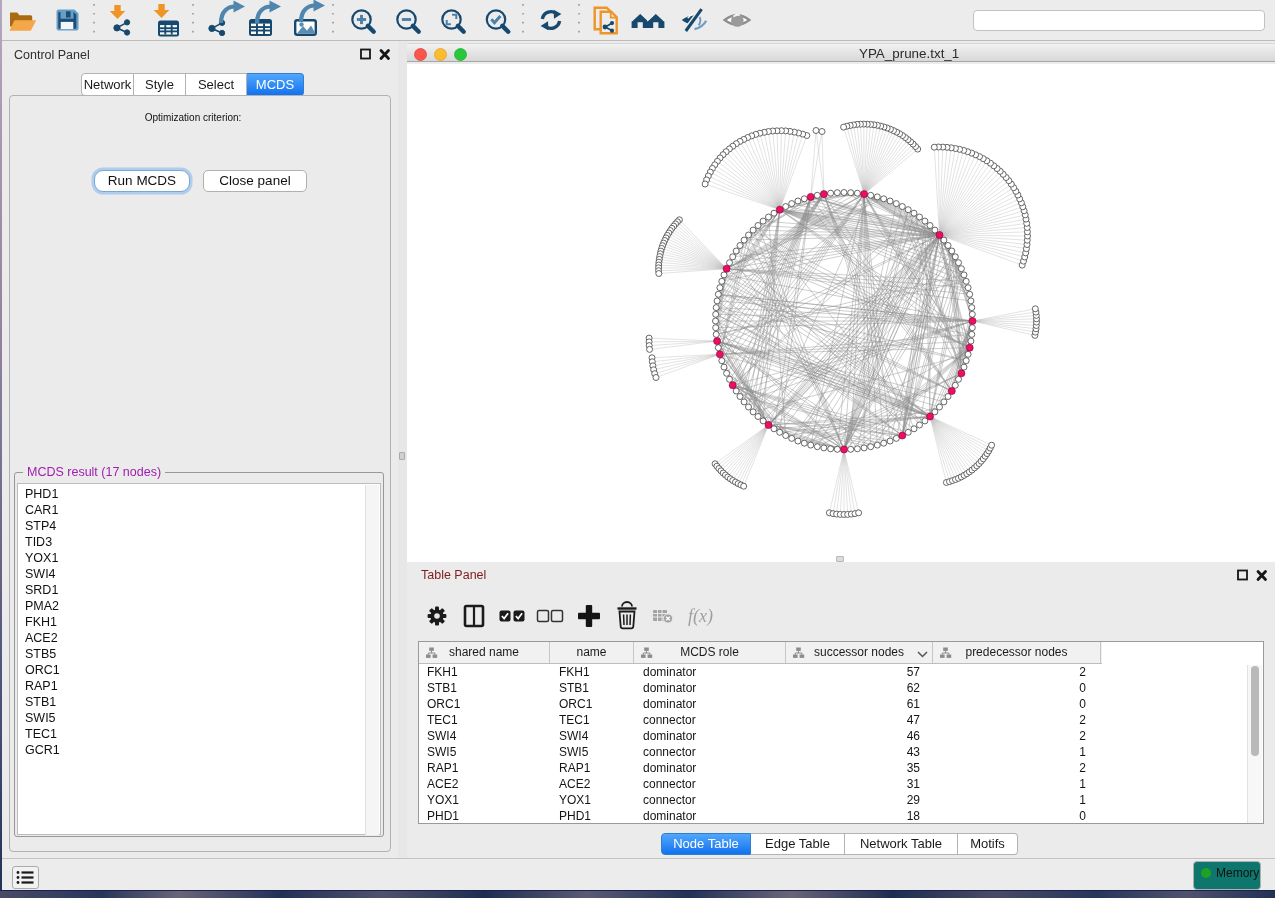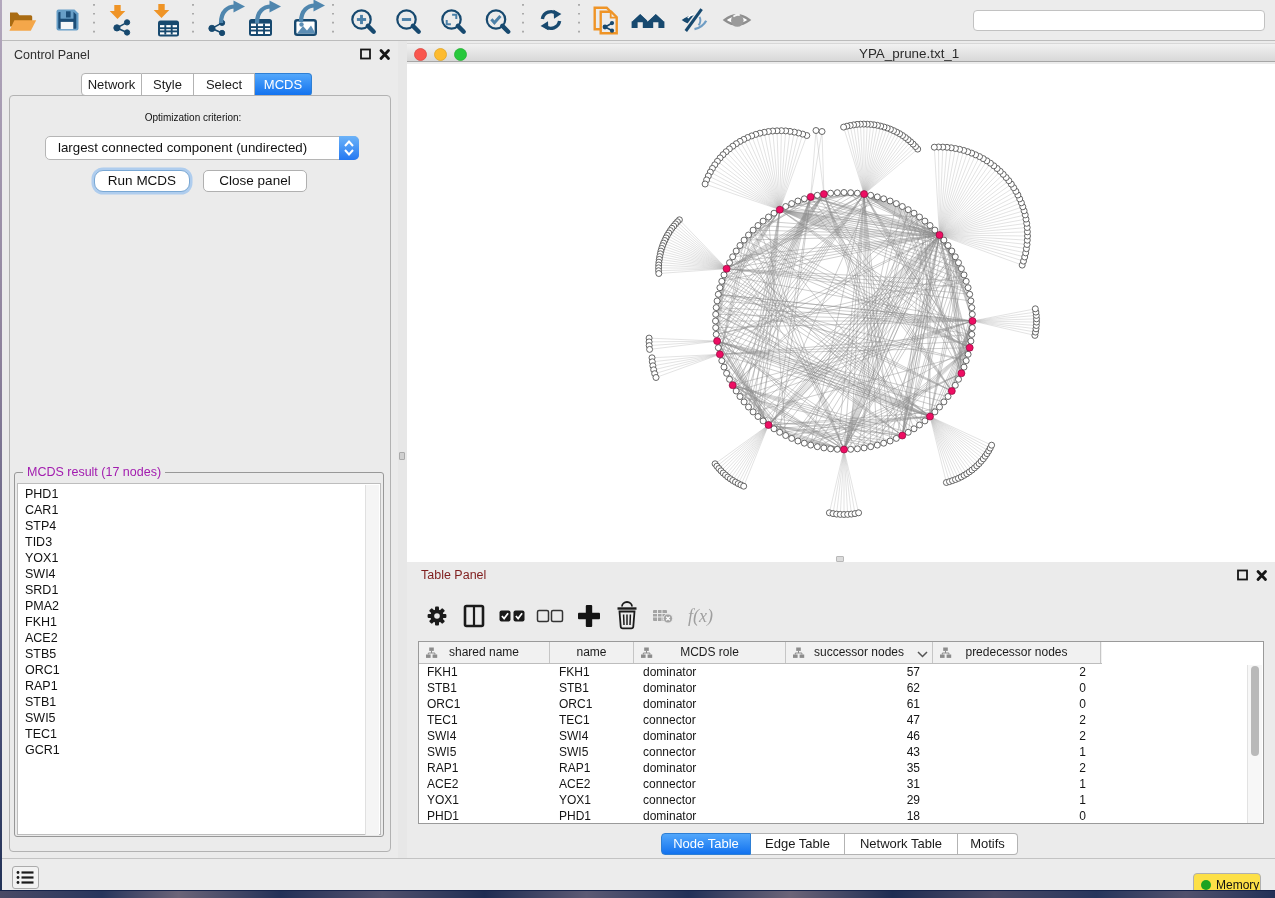--- a/index.html
+++ b/index.html
@@ -41,21 +41,21 @@
 .tr span { position:absolute; top:0; }
 #tscroll { right:1px; top:23px; width:15px; height:158px; background:#f7f7f7; border-left:1px solid #e2e2e2; }
 #tthumb { left:3px; top:1px; width:8px; height:90px; background:#b9b9b9; border-radius:4px; }
 #tbltabs { left:254px; top:271px; height:22px; display:flex; font-size:13px; color:#1a1a1a; }
 #tbltabs .tab { background:#fff; border:1px solid #b3b3b3; border-left:none; line-height:20px; text-align:center; }
 #tbltabs .tab.first { border-left:1px solid #b3b3b3; border-radius:4px 0 0 4px; }
 #tbltabs .tab.last { border-radius:0 4px 4px 0; }
 #tbltabs .tab.sel { background:linear-gradient(#52a7fb,#1272ef); color:#fff; border-color:#2e7fd4; }
 #statusbar { left:0; top:858px; width:1275px; height:32px; background:#ececec; border-top:1px solid #c3c3c3; }
 #listbtn { left:12px; top:7px; width:27px; height:23px; background:#f2f2f2; border:1px solid #ababab; border-radius:3px; }
-#membtn { left:1193px; top:14px; width:68px; height:23px; background:#fde047; border:1px solid #b0b0b0; border-radius:4px; font-size:12px; color:#111; }
+#membtn { left:1193px; top:2px; width:68px; height:29px; background:#0f766e; border:1px solid #b0b0b0; border-radius:4px; font-size:12px; color:#111; }
 #membtn .dot { position:absolute; left:7px; top:6px; width:10px; height:10px; border-radius:50%; background:#1ea321; }
 #membtn .txt { position:absolute; left:22px; top:4px; }
 #desktop { left:0; top:890px; width:1275px; height:8px; background:linear-gradient(90deg,#4a4a66,#27355c 8%,#6b6478 14%,#223057 22%,#51516d 30%,#1e2c52 38%,#5c5a74 46%,#223057 54%,#6b6478 62%,#1e2c52 70%,#4a4a66 78%,#27355c 86%,#51516d 93%,#223057 100%); border-top:1px solid #16234a; }
 </style></head>
 <body>
 <div id="toolbar" class="abs"></div>
 <svg class="abs" style="left:0;top:0" width="1275" height="41" xmlns="http://www.w3.org/2000/svg">
     <g transform="translate(0,0)">
 <path d="M10,12.5 h7.2 l2.2,2.8 h11.3 a1.5,1.5 0 0 1 1.5,1.5 v9.8 h-22.2 z" fill="#a96b12"></path>
 <path d="M14.4,20.3 L36.2,20.3 L30.8,30.8 L9.4,30.8 Z" fill="#f4a74a"></path>
@@ -208,33 +208,27 @@
     </g>
   </svg>
 <div id="search" class="abs"></div>
 <div id="cp" class="abs">
   <div id="cptitle" class="abs">Control Panel</div>
   <svg class="abs" style="right:5px;top:6px" width="34" height="14" xmlns="http://www.w3.org/2000/svg">
       <rect x="2" y="2.5" width="9" height="9" fill="none" stroke="#161616" stroke-width="1.8"></rect>
       <path d="M22,3.5 L29.5,11.5 M29.5,3.5 L22,11.5" stroke="#161616" stroke-width="2.8" stroke-linecap="round"></path>
     </svg>
   <div id="cptabs" class="abs">
-    <div class="tab first" style="width:61px">Network</div>
+    <div class="tab first" style="width:53px">Network</div>
       <div class="tab" style="width:52px">Style</div>
       <div class="tab" style="width:61px">Select</div>
       <div class="tab last sel" style="width:57px">MCDS</div>
   </div>
   <div id="cpcontent" class="abs"></div>
   <div id="optlabel" class="abs">Optimization criterion:</div>
-  <div id="combo" class="abs">largest connected component (undirected)
-    <div id="combobtn" class="abs"><svg width="20" height="24" xmlns="http://www.w3.org/2000/svg">
-      <path d="M6,10 l4,-4.5 l4,4.5" fill="none" stroke="#fff" stroke-width="2"></path>
-      <path d="M6,14 l4,4.5 l4,-4.5" fill="none" stroke="#fff" stroke-width="2"></path>
-        </svg></div>
-  </div>
   <div id="runbtn" class="abs btn">Run MCDS</div>
   <div id="closebtn" class="abs btn">Close panel</div>
   <div id="groupbox" class="abs">
     <div id="grouplabel" class="abs">MCDS result (17 nodes)</div>
     <div id="mlist" class="abs">PHD1<br>CAR1<br>STP4<br>TID3<br>YOX1<br>SWI4<br>SRD1<br>PMA2<br>FKH1<br>ACE2<br>STB5<br>ORC1<br>RAP1<br>STB1<br>SWI5<br>TEC1<br>GCR1
       <div id="mscroll" class="abs"></div>
     </div>
   </div>
 </div>
 <div id="vsplit" class="abs">

